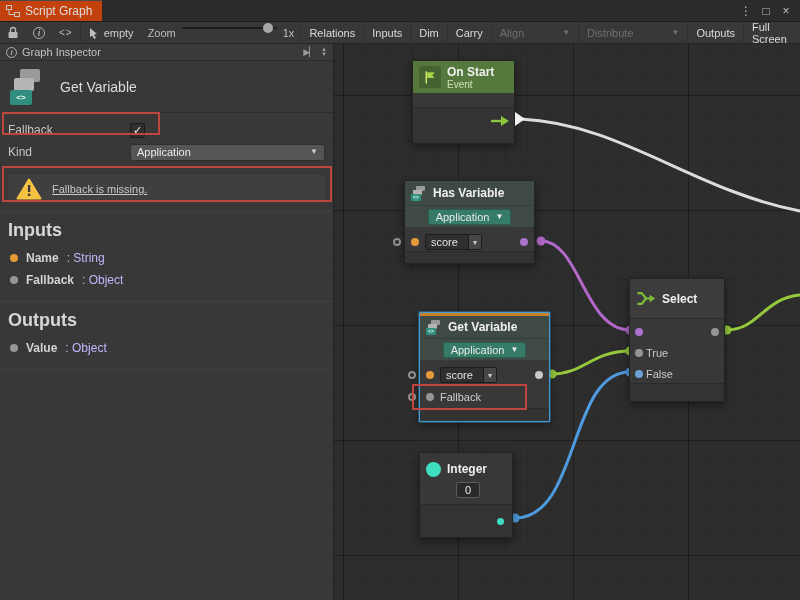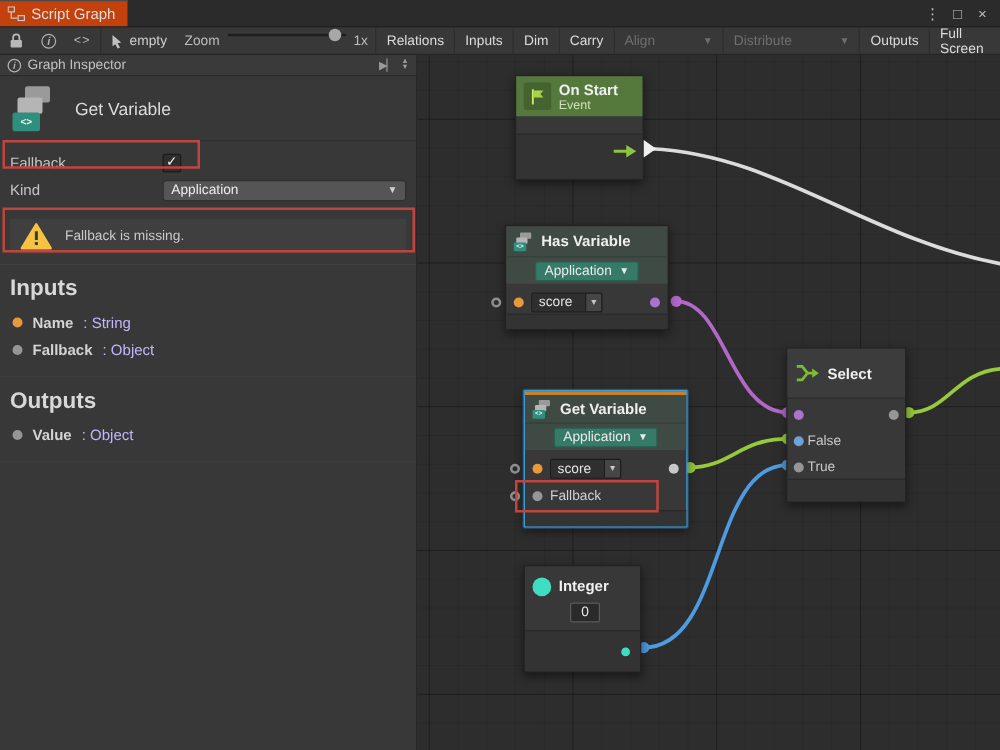--- a/index.html
+++ b/index.html
@@ -52,21 +52,21 @@
 
   .prop-row { height:22px; display:grid; grid-template-columns:122px 1fr; align-items:center; padding:0 8px; }
   .prop-row .lbl { color:#c4c4c4; font-size:12px; }
   .checkbox { width:15px; height:15px; background:#2e2e2e; border:1px solid #1b1b1b; border-radius:2px;
               color:#eee; font-size:11px; line-height:13px; text-align:center; }
   .insp-select { height:17px; background:#555; border:1px solid #303030; border-radius:3px; display:flex; align-items:center;
                  padding:0 6px; color:#ececec; font-size:11px; margin-right:0; }
   .insp-select .caret { margin-left:auto; color:#cfcfcf; }
 
   .warn-box { margin:12px 8px 8px 8px; height:28px; background:#3f3f3f; display:flex; align-items:center; gap:10px; padding:0 8px; }
-  .warn-box .txt { color:#c9c9c9; font-size:11px; }
+  .warn-box .txt { color:#c9c9c9; font-size:11px;text-decoration:underline; }
 
   .divider { height:1px; background:#2b2b2b; border-bottom:1px solid #414141; }
   .section-h { padding:8px 8px 6px 8px; color:#d8d8d8; font-size:18px; font-weight:bold; }
   .port-row { height:22px; display:flex; align-items:center; gap:8px; padding:0 10px; font-size:12px; }
   .port-row .nm { color:#d4d4d4; font-weight:bold; }
   .port-row .tp { color:#c4b5fd; }
   .dot { width:8px; height:8px; border-radius:50%; flex-shrink:0; }
   .dot.orange { background:#e79a3b; }
   .dot.gray { background:#969696; }
   .dot.white { background:#c8c8c8; }
@@ -387,26 +387,26 @@
             <path d="M12.5 3.5L17.5 7l-5 3.5z" fill="#7cbd35"></path>
           </svg>
           <span class="ntitle">Select</span>
         </div>
         <div style="padding-top:2px;">
           <div class="srow">
             <span class="dot purple" style="position:absolute; left:5px;"></span>
             <span class="dot gray" style="position:absolute; right:5px;"></span>
           </div>
           <div class="srow">
+            <span class="dot gray" style="position:absolute; left:5px;"></span>
+            <span>True</span>
+          </div>
+          <div class="srow">
             <span class="dot blue" style="position:absolute; left:5px;"></span>
             <span>False</span>
-          </div>
-          <div class="srow">
-            <span class="dot gray" style="position:absolute; left:5px;"></span>
-            <span>True</span>
           </div>
         </div>
         <div class="port-strip" style="position:absolute; left:0; right:0; bottom:0; height:18px;"></div>
       </div>
 
       <div class="node" id="node-integer">
         <div class="nhead" style="height:26px; padding-top:6px;">
           <span style="width:15px; height:15px; border-radius:50%; background:#3edfc1; flex-shrink:0;"></span>
           <span class="ntitle">Integer</span>
         </div>

